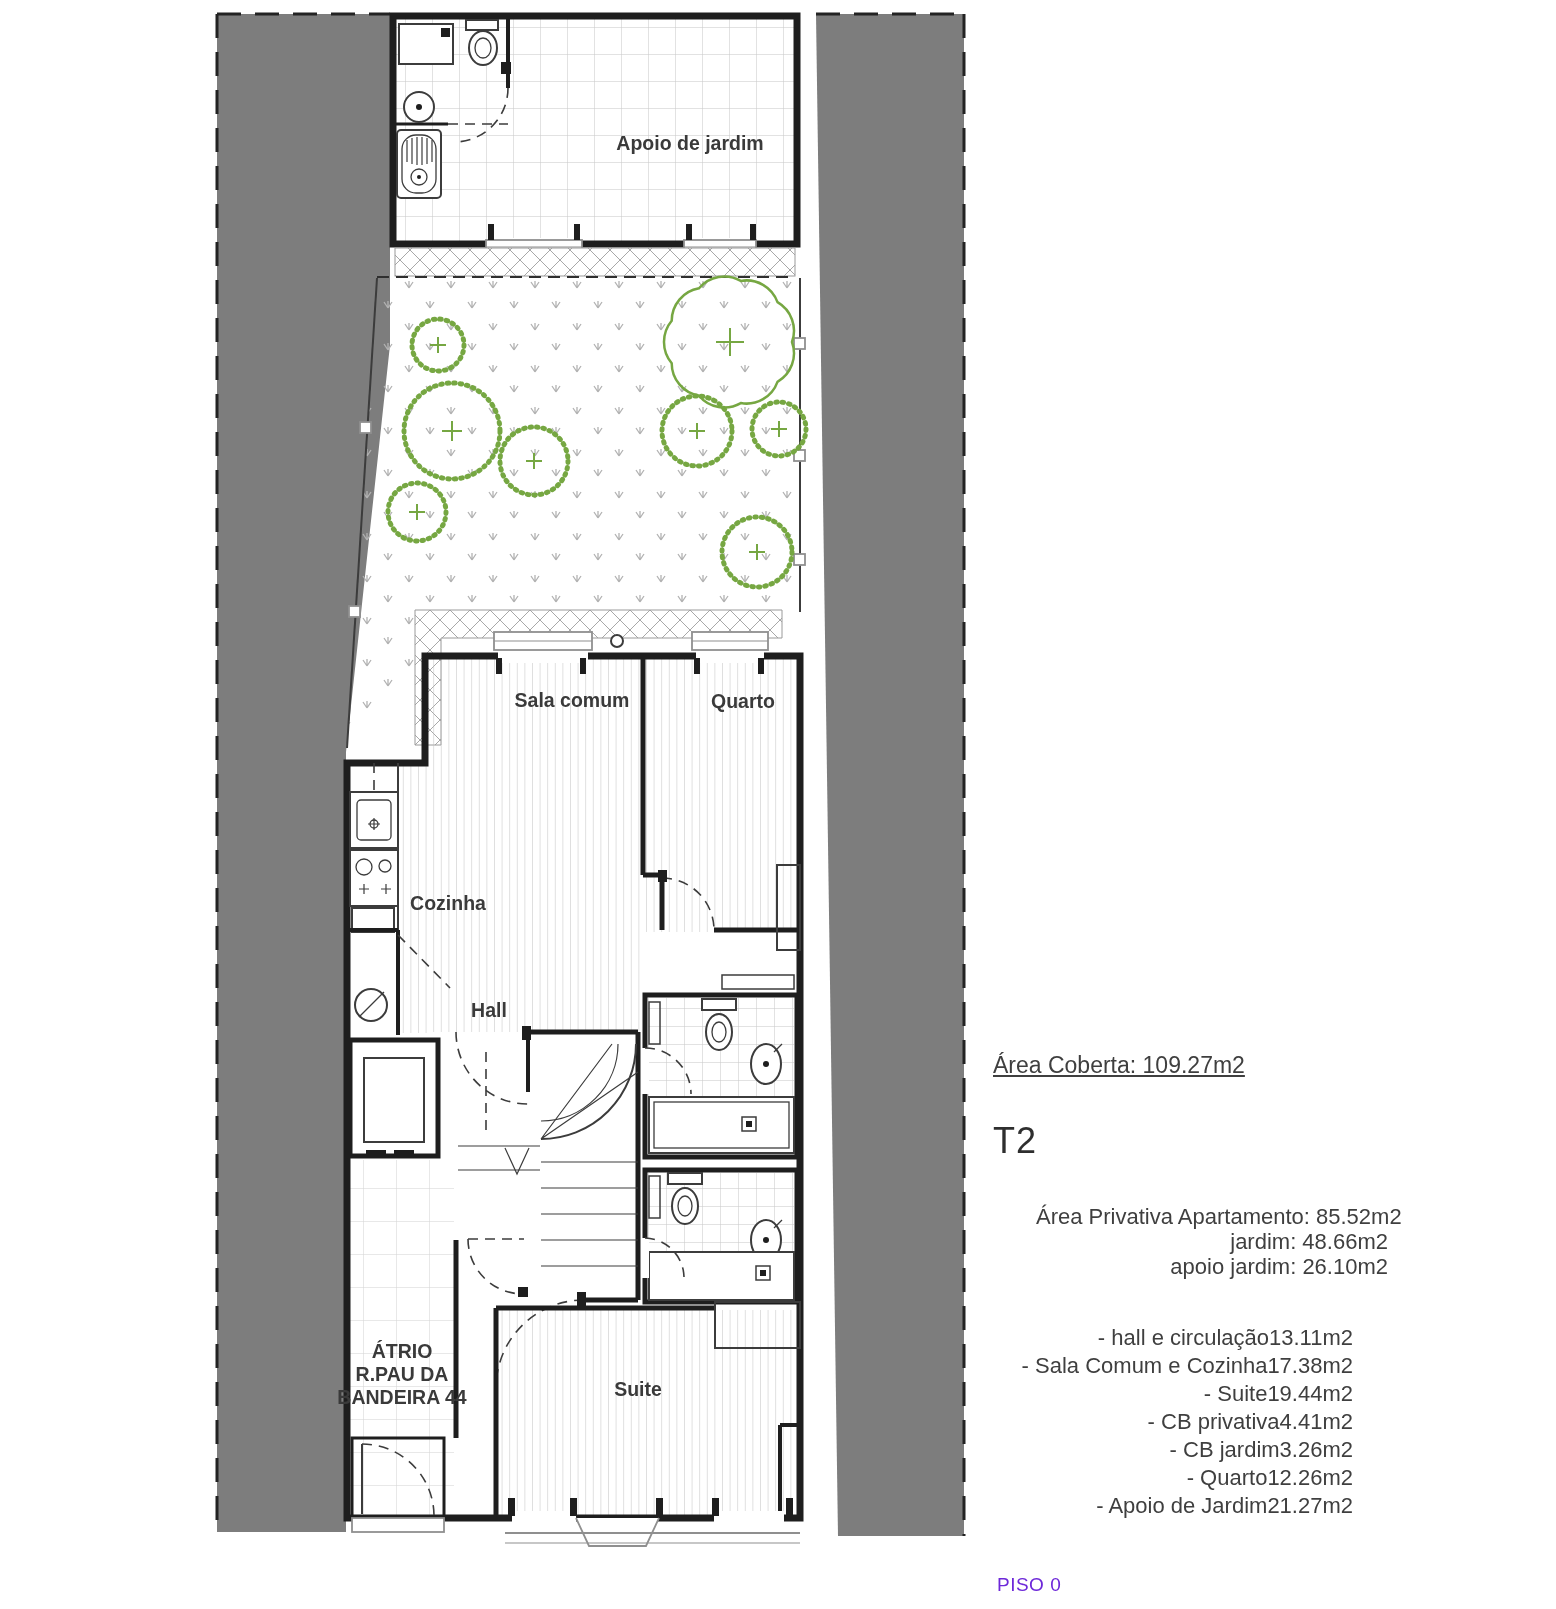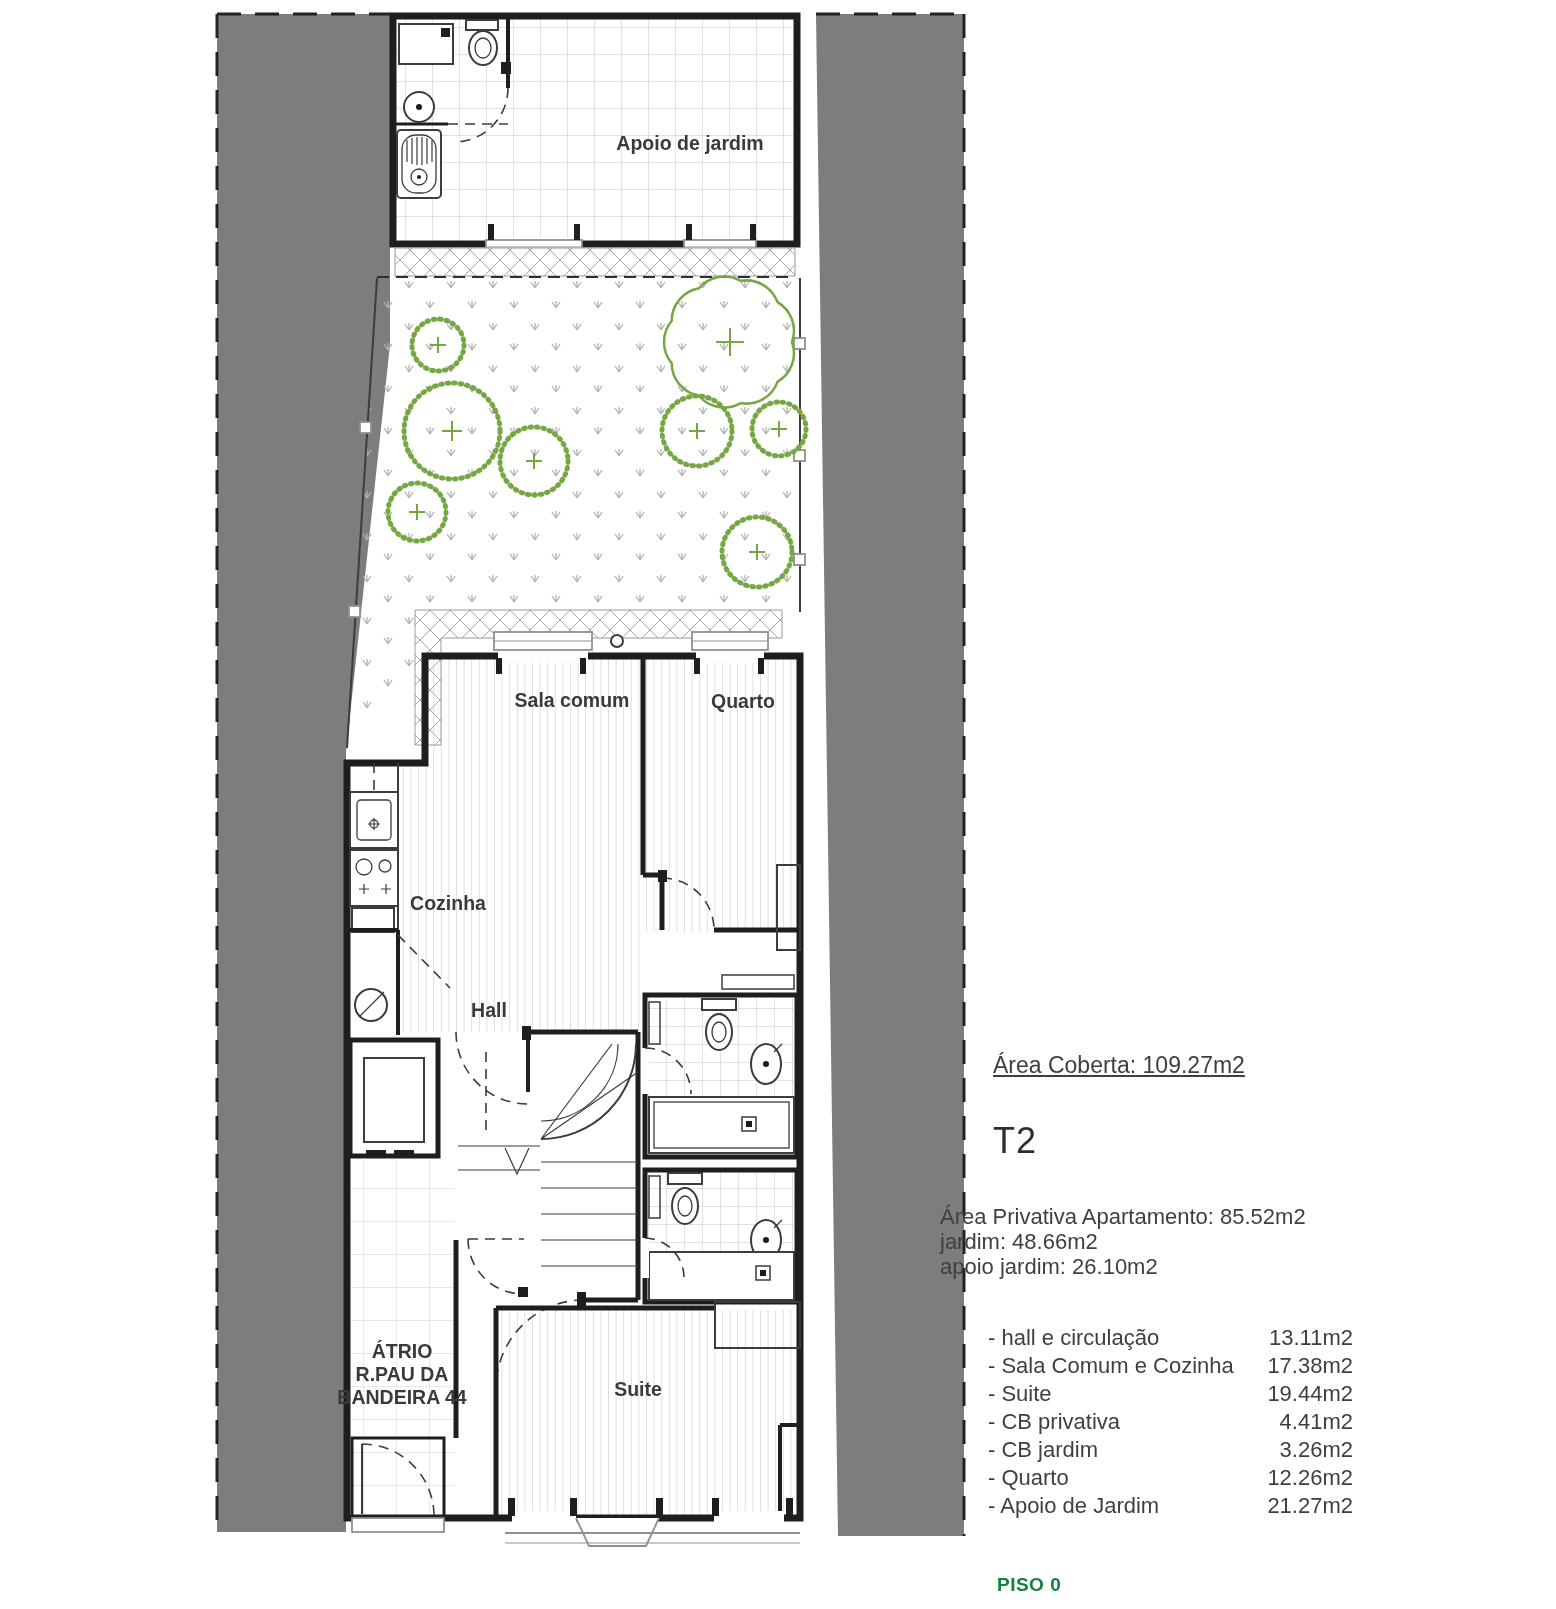--- a/index.html
+++ b/index.html
@@ -26,25 +26,25 @@
   .vegplus{stroke:#76a742;stroke-width:2;fill:none}
   .treeline{stroke:#76a742;stroke-width:2.5;fill:none}
   .blk{fill:#1e1e1e}
   .gap{fill:#fff}
   .lbl{font:700 19.5px "Liberation Sans",sans-serif;fill:#3a3a3a;text-anchor:middle}
 
   
   .info-text{position:absolute;white-space:nowrap;}
   #area-coberta{left:993px;top:1052px;font-size:23px;text-decoration:underline;}
   #t2-title{left:993px;top:1120px;font-size:36px;font-weight:400;letter-spacing:1px;color:#2e2e2e;}
-  #private-areas{left:940px;top:1204px;width:352px;text-align:left;font-size:22px;line-height:25px;}
+  #private-areas{left:1036px;top:1204px;width:352px;text-align:right;font-size:22px;line-height:25px;}
   #room-areas{position:absolute;left:988px;top:1324px;width:365px;font-size:22px;}
-  .room-row{display:flex;justify-content:space-between;line-height:28px;}
+  .room-row{display:flex;justify-content:flex-end;line-height:28px;}
   .room-row .val{text-align:right;}
-  #piso-label{left:997px;top:1574px;font-size:19px;font-weight:700;letter-spacing:.5px;color:#15803d;}
+  #piso-label{left:997px;top:1574px;font-size:19px;font-weight:400;letter-spacing:.5px;color:#6d28d9;}
 </style>
 </head>
 <body>
 
 <div id="page">
 
 <svg id="plan-svg" width="1556" height="1609" viewBox="0 0 1556 1609" xmlns="http://www.w3.org/2000/svg">
   <defs>
     <pattern id="tile27" width="27" height="27" patternUnits="userSpaceOnUse">
       <path d="M27 0 H0 V27" stroke="#c6c6c6" stroke-width="1" fill="none"></path>

